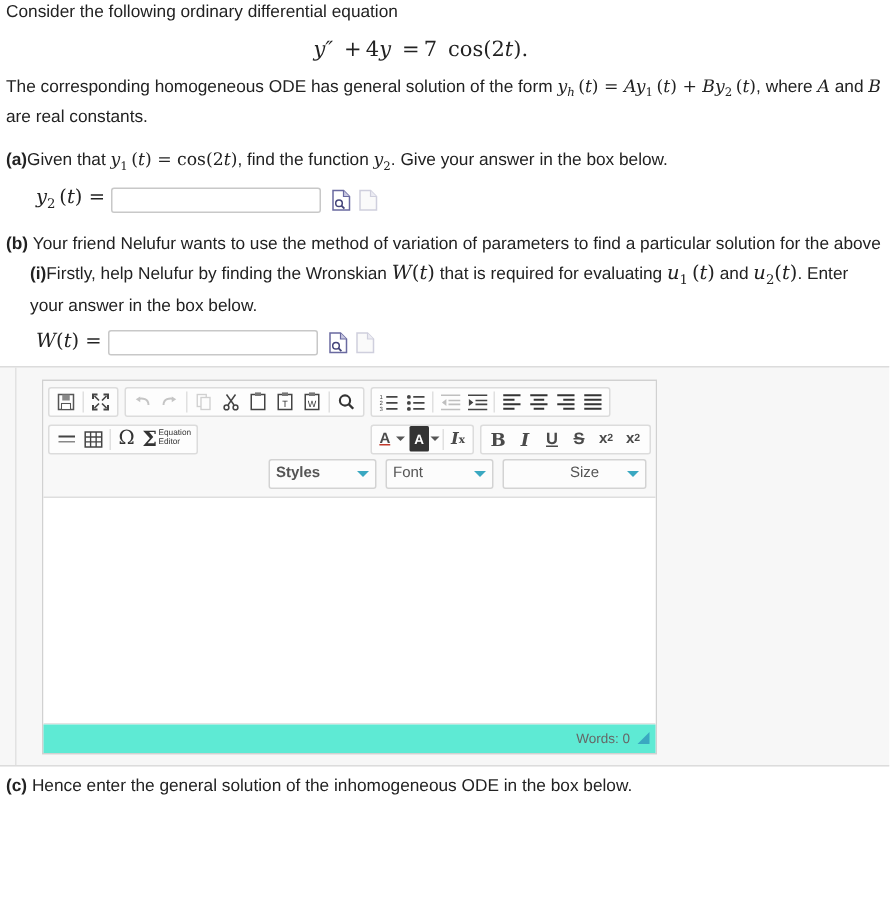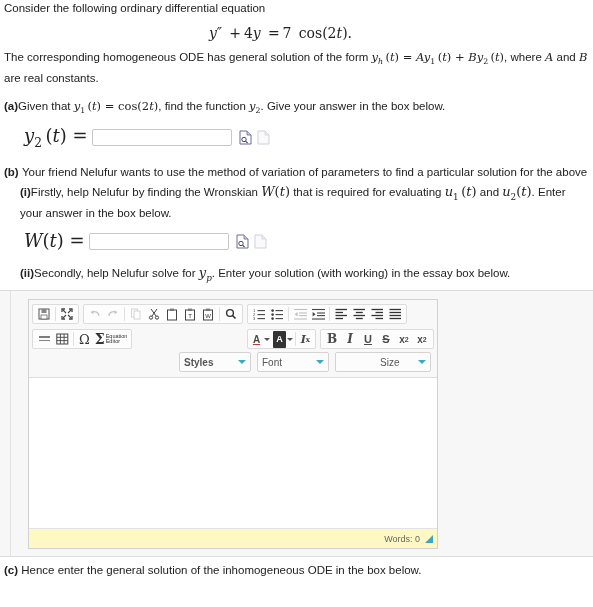--- a/index.html
+++ b/index.html
@@ -49,21 +49,21 @@
 
   .qlabel { font-weight: bold; }
 
   .answerrow {
     display: flex;
     align-items: center;
     margin: 6px 0 2px 0;
   }
   .answerlabel {
     font-family: "DejaVu Serif", serif;
-    font-size: 18px;
+    font-size: 13px;
     margin-left: 20px;
     margin-right: 4px;
     white-space: nowrap;
   }
   input.ansbox {
     width: 140px;
     height: 17px;
     border: 1px solid #c8c8c8;
     border-radius: 2px;
     background: #ffffff;
@@ -194,21 +194,21 @@
     border-right: 4px solid transparent;
     border-top: 4px solid #3aa8c1;
     margin-left: 4px;
   }
   .cke-body {
     background: #ffffff;
     height: 150px;
     border-bottom: 1px solid #e3e3e3;
   }
   .cke-foot {
-    background: #fef9c3;
+    background: #5eead4;
     height: 19px;
     display: flex;
     align-items: center;
     justify-content: flex-end;
     padding-right: 4px;
     gap: 5px;
     font-size: 9px;
     color: #666;
     position: relative;
   }
@@ -306,23 +306,20 @@
         </span>
         <span>
           <svg class="docicon" viewBox="0 0 13 15">
             <path d="M1 1 h7 l4 4 v9 h-11 z" fill="#fafafa" stroke="#cfcfdd" stroke-width="1"></path>
             <path d="M8 1 v4 h4" fill="#ececf3" stroke="#cfcfdd" stroke-width="0.8"></path>
           </svg>
         </span>
       </span>
     </div>
 
-    <div class="para sub-item" style="margin-top:10px;">
-      <span class="qlabel">(ii)</span><span>Secondly, help Nelufur solve for </span><span class="math" style="font-size:13px;"><span class="mi">y</span><sub class="msub">p</sub></span><span>. Enter your solution (with working) in the essay box below.</span>
-    </div>
   </div>
 
   <div class="editor-region">
     <div class="leftrule"></div>
 
     <div class="cke">
       <div class="cke-top">
 
         <div class="tb-row">
           <span class="grp">

